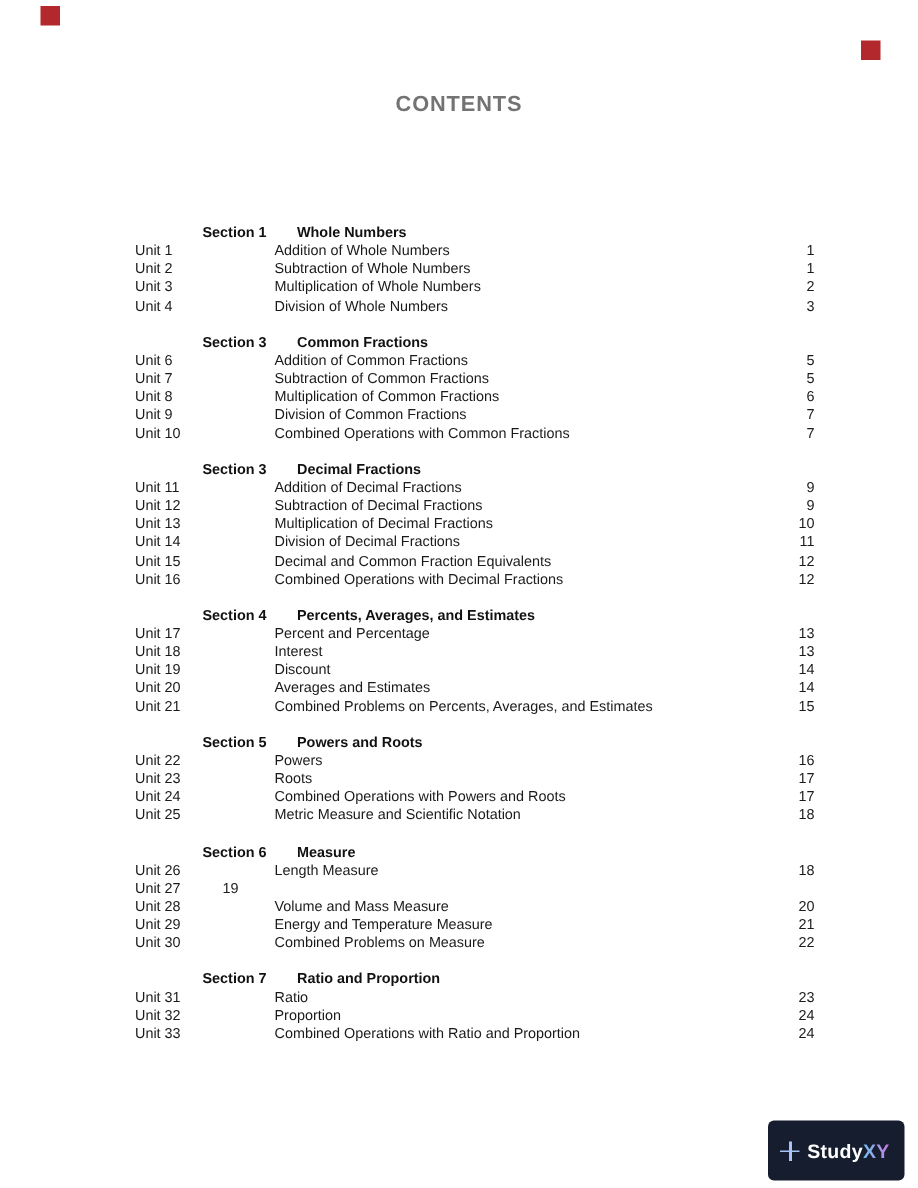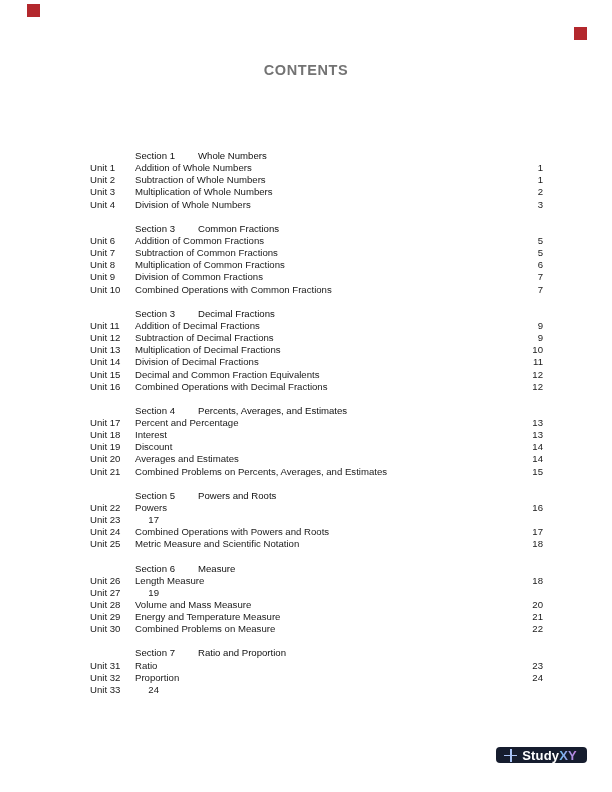--- a/index.html
+++ b/index.html
@@ -19,31 +19,31 @@
     text-align:center;font-size:14.5px;font-weight:bold;
     letter-spacing:0.6px;color:#737373;
   }
   .toc{
     position:absolute;top:150px;left:90px;right:69px;
     font-size:9.6px;line-height:12.15px;color:#1a1a1a;
   }
   .toc-section{margin-top:12px;}
   .toc-section:first-child{margin-top:0;}
   .sec-header{
-    display:flex;font-weight:normal;color:#111;
+    display:flex;font-weight:bold;color:#111;
     padding-left:45px;
   }
   .sec-label{width:63px;flex:0 0 auto;}
   .toc-row{display:flex;}
   .unit-label{width:45px;flex:0 0 auto;}
-  .unit-title{flex:1 1 auto;}
+  .unit-title{flex:1 1 auto;margin-left:48px;}
   .unit-page{flex:0 0 auto;text-align:right;min-width:24px;}
   .brand-badge{
-    position:absolute;right:25px;top:747px;
-    height:16px;padding:0 10px 0 8px;
+    position:absolute;right:9px;top:747px;
+    height:40px;padding:0 10px 0 8px;
     background:#161d2e;border-radius:4px;
     display:flex;align-items:center;gap:5px;
   }
   .plus-icon{
     width:13px;height:13px;position:relative;flex:0 0 auto;
   }
   .plus-icon::before,.plus-icon::after{
     content:"";position:absolute;background:#a9c3f5;
   }
   .plus-icon::before{left:6px;top:0;width:1.6px;height:13px;}
@@ -193,20 +193,21 @@
         <span class="sec-label">Section 5</span>
         <span class="sec-title">Powers and Roots</span>
       </div>
       <div class="toc-row">
         <span class="unit-label">Unit 22</span>
         <span class="unit-title">Powers</span>
         <span class="unit-page">16</span>
       </div>
       <div class="toc-row">
         <span class="unit-label">Unit 23</span>
+        <span class="unit-title">Roots</span>
         <span class="unit-page">17</span>
       </div>
       <div class="toc-row">
         <span class="unit-label">Unit 24</span>
         <span class="unit-title">Combined Operations with Powers and Roots</span>
         <span class="unit-page">17</span>
       </div>
       <div class="toc-row">
         <span class="unit-label">Unit 25</span>
         <span class="unit-title">Metric Measure and Scientific Notation</span>
@@ -253,20 +254,21 @@
         <span class="unit-title">Ratio</span>
         <span class="unit-page">23</span>
       </div>
       <div class="toc-row">
         <span class="unit-label">Unit 32</span>
         <span class="unit-title">Proportion</span>
         <span class="unit-page">24</span>
       </div>
       <div class="toc-row">
         <span class="unit-label">Unit 33</span>
+        <span class="unit-title">Combined Operations with Ratio and Proportion</span>
         <span class="unit-page">24</span>
       </div>
     </div>
   </div>
 
 <div class="brand-badge">
   <span class="plus-icon"></span>
   <span class="brand-text"><span class="brand-a">Study</span><span class="brand-b">XY</span></span>
 </div>
 

